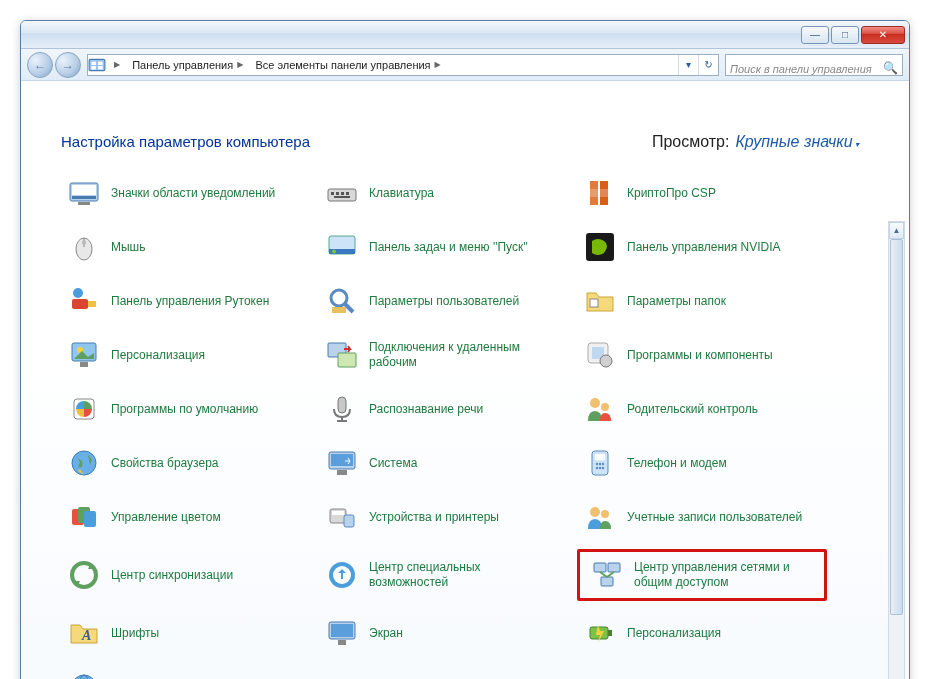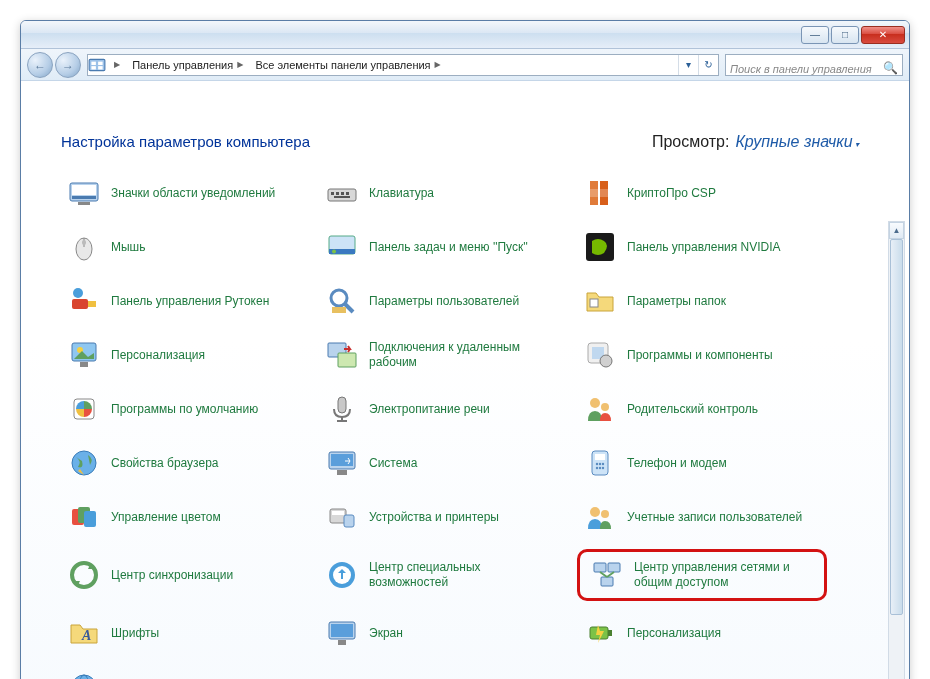--- a/index.html
+++ b/index.html
@@ -175,21 +175,21 @@
     justify-content: center;
     font-size: 24px;
   }
   .item .lbl {
     color: #1f7a3f;
     font-size: 12px;
     line-height: 1.25;
   }
   .item.highlighted {
     border: 3px solid #d31212;
-    border-radius: 10px;
+    border-radius: 2px;
     padding: 6px 10px;
   }
   .scrollbar {
     position: absolute;
     right: 4px;
     top: 140px;
     bottom: 30px;
     width: 17px;
     background: #eef2f6;
     border: 1px solid #d1dbe6;
@@ -412,21 +412,21 @@
         </div>
         <div class="item">
           <div class="ic">
             <svg viewBox="0 0 32 32">
               <rect x="12" y="4" width="8" height="16" rx="4" fill="#c8c8c8" stroke="#777"></rect>
               <path d="M 8 16 Q 8 24 16 24 Q 24 24 24 16" fill="none" stroke="#777" stroke-width="2"></path>
               <line x1="16" y1="24" x2="16" y2="28" stroke="#777" stroke-width="2"></line>
               <line x1="11" y1="28" x2="21" y2="28" stroke="#777" stroke-width="2"></line>
             </svg>
           </div>
-          <div class="lbl">Электропитание речи</div>
+          <div class="lbl">Распознавание речи</div>
         </div>
         <div class="item">
           <div class="ic">
             <svg viewBox="0 0 32 32">
               <circle cx="11" cy="10" r="5" fill="#f0c070"></circle>
               <circle cx="21" cy="14" r="4" fill="#f0c070"></circle>
               <path d="M 4 28 Q 4 18 11 18 Q 18 18 18 28 Z" fill="#5fa060"></path>
               <path d="M 16 28 Q 16 20 21 20 Q 27 20 27 28 Z" fill="#e85040"></path>
             </svg>
           </div>

